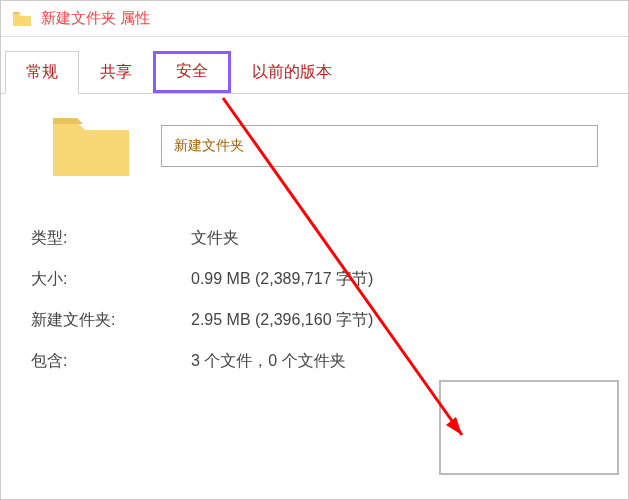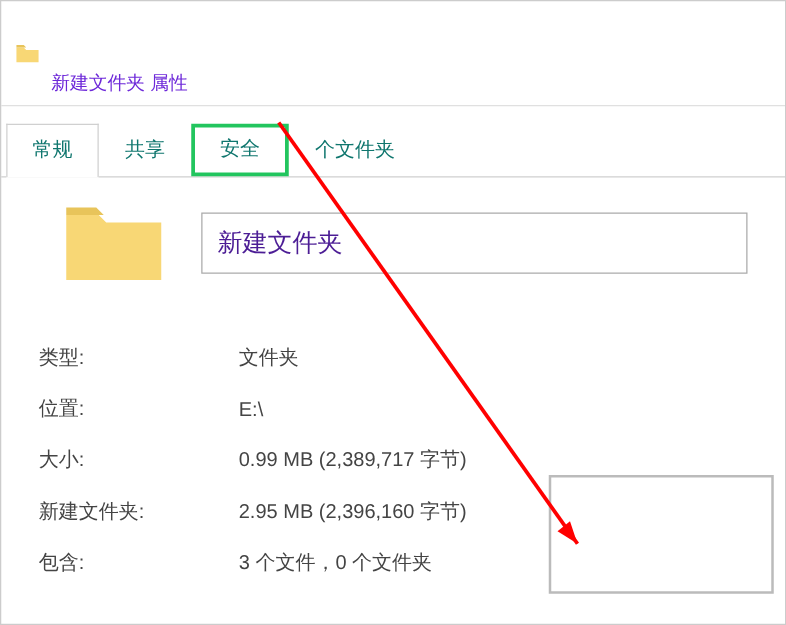--- a/index.html
+++ b/index.html
@@ -29,70 +29,69 @@
       padding: 8px 12px;
       border-bottom: 1px solid #e0e0e0;
       gap: 10px;
     }
     .folder-icon-small {
       width: 18px;
       height: 14px;
     }
     .title-text {
       font-size: 15px;
-      color: #6d28d9;
-      margin-top: 48px;
+      color: #ef4444;
     }
     .tabs {
       display: flex;
       padding: 14px 4px 0 4px;
       border-bottom: 1px solid #d0d0d0;
       gap: 0;
     }
     .tab {
       padding: 10px 20px;
       cursor: pointer;
       font-size: 16px;
-      color: #0f766e;
+      color: #b91c1c;
       border: 1px solid transparent;
       border-bottom: none;
       position: relative;
     }
     .tab.active {
       border: 1px solid #d0d0d0;
       border-bottom: 1px solid #fff;
       margin-bottom: -1px;
       background: #fff;
     }
     .tab.highlighted {
-      border: 3px solid #22c55e;
+      border: 3px solid #8b5cf6;
       padding: 7px 20px;
     }
     .content {
       padding: 20px 30px;
     }
     .header-row {
       display: flex;
       align-items: center;
       gap: 30px;
       margin-bottom: 40px;
     }
     .folder-icon-large {
       width: 80px;
       height: 64px;
       flex-shrink: 0;
       margin-left: 20px;
     }
     .name-input {
       flex: 1;
       padding: 12px 12px;
-      font-size: 20px;
+      font-size: 14px;
       border: 1px solid #aaa;
       font-family: inherit;
-      color: #4c1d95;
+      color: #a16207;
     }
     .info-row {
       display: flex;
       padding: 10px 0;
       font-size: 16px;
       color: #444;
       align-items: flex-end;
     }
     .info-label {
       width: 160px;
@@ -136,41 +135,37 @@
       <path d="M 0 2 L 0 14 L 18 14 L 18 4 L 8 4 L 6 2 Z" fill="#f8d775"></path>
       <path d="M 0 2 L 0 0 L 6 0 L 8 2 Z" fill="#e8c45a"></path>
     </svg>
     <span class="title-text">新建文件夹 属性</span>
   </div>
 
   <div class="tabs">
     <div class="tab active">常规</div>
     <div class="tab">共享</div>
     <div class="tab highlighted">安全</div>
-    <div class="tab">个文件夹</div>
+    <div class="tab">以前的版本</div>
   </div>
 
   <div class="content">
     <div class="header-row">
       <svg class="folder-icon-large" viewBox="0 0 80 64">
         <path d="M 2 10 L 2 62 L 78 62 L 78 16 L 34 16 L 28 10 Z" fill="#f8d775"></path>
         <path d="M 2 10 L 2 4 L 26 4 L 32 10 Z" fill="#e8c45a"></path>
       </svg>
       <input type="text" class="name-input" value="新建文件夹" style="">
     </div>
 
     <div class="info-row">
       <span class="info-label">类型:</span>
       <span class="info-value">文件夹</span>
     </div>
 
-    <div class="info-row">
-      <span class="info-label">位置:</span>
-      <span class="info-value">E:\</span>
-    </div>
 
     <div class="info-row">
       <span class="info-label">大小:</span>
       <span class="info-value">0.99 MB (2,389,717 字节)</span>
     </div>
 
     <div class="info-row">
       <span class="info-label">新建文件夹:</span>
       <span class="info-value">2.95 MB (2,396,160 字节)</span>
     </div>

